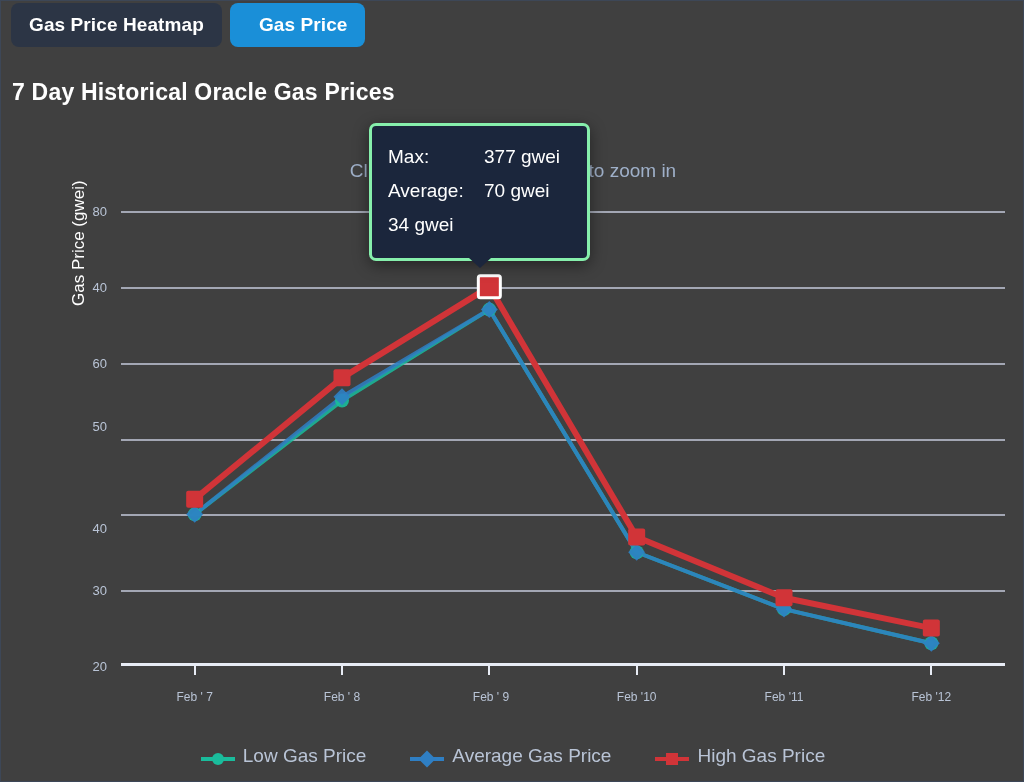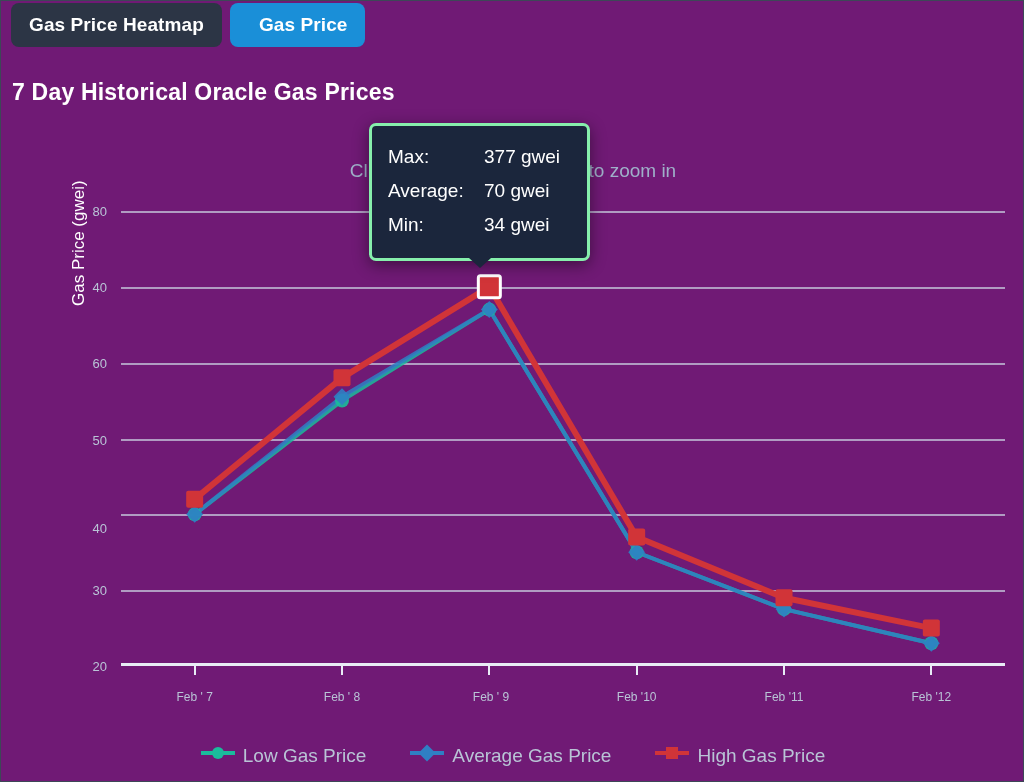--- a/index.html
+++ b/index.html
@@ -6,21 +6,21 @@
   html, body {
     margin: 0; padding: 0;
     width: 1024px; height: 782px;
     background: #121a2c;
     font-family: "Liberation Sans", sans-serif;
     overflow: hidden;
   }
   #app {
     position: relative;
     width: 1024px; height: 782px;
-    background: #701a75;
+    background: #404040;
     border: 1px solid #3d4757;
   }
 
   
   .tabbar {
     position: absolute; top: 2px; left: 10px;
     display: flex; gap: 8px; align-items: center;
   }
   .tab {
     padding: 11px 18px;
@@ -138,21 +138,21 @@
   .tt-key { width: 96px; flex: none; }
   .tt-val { white-space: nowrap; }
 
   
   .legend {
     position: absolute;
     left: 0; bottom: 14px; width: 1024px;
     display: flex; justify-content: center; align-items: center;
     gap: 44px;
   }
-  .legend-item { display: flex; align-items: flex-start; gap: 8px; cursor: pointer; }
+  .legend-item { display: flex; align-items: flex-end; gap: 8px; cursor: pointer; }
   .legend-label { color: #b9c4d6; font-size: 19px; }
   .legend-mark { position: relative; width: 34px; height: 16px; }
   .legend-mark .bar {
     position: absolute; top: 6px; left: 0; width: 34px; height: 4px;
   }
   .legend-mark .glyph {
     position: absolute; left: 11px; top: 2px; width: 12px; height: 12px;
   }
   .glyph.circle { border-radius: 50%; }
   .glyph.diamond { transform: rotate(45deg); }
@@ -177,21 +177,21 @@
   <div class="chart">
     <div class="plot" id="plot">
       <div class="ylabel">Gas Price (gwei)</div>
       <div id="grid-layer">
           <div class="ytick" style="top: 455px;">20</div>
           <div class="gridline" style="top: 379.167px;"></div>
           <div class="ytick" style="top: 379.167px;">30</div>
           <div class="gridline" style="top: 303.333px;"></div>
           <div class="ytick" style="top: 317px;">40</div>
           <div class="gridline" style="top: 227.5px;"></div>
-          <div class="ytick" style="top: 229px;">50</div>
+          <div class="ytick" style="top: 215px;">50</div>
           <div class="gridline" style="top: 151.667px;"></div>
           <div class="ytick" style="top: 151.667px;">60</div>
           <div class="gridline" style="top: 75.8333px;"></div>
           <div class="ytick" style="top: 75.8333px;">40</div>
           <div class="gridline" style="top: 0px;"></div>
           <div class="ytick" style="top: 0px;">80</div>
         </div>
       <svg class="series" id="series-layer" viewBox="0 0 884 455" preserveAspectRatio="none">
           <polyline points="73.66666666666667,303.33333333333337 221,189.58333333333331 368.33333333333337,98.58333333333331 515.6666666666667,341.25 663,398.125 810.3333333333334,432.25" fill="none" stroke="#1abc9c" stroke-width="4" stroke-linejoin="round" stroke-linecap="round" opacity="0.85"></polyline>
           <polyline points="73.66666666666667,303.33333333333337 221,185.79166666666669 368.33333333333337,98.58333333333331 515.6666666666667,341.25 663,398.125 810.3333333333334,432.25" fill="none" stroke="#2f7fc4" stroke-width="4" stroke-linejoin="round" stroke-linecap="round" opacity="0.85"></polyline>
@@ -236,21 +236,20 @@
   <div class="tooltip">
     <div class="tt-row">
       <span class="tt-key">Max:</span>
       <span class="tt-val">377 gwei</span>
     </div>
     <div class="tt-row">
       <span class="tt-key">Average:</span>
       <span class="tt-val">70 gwei</span>
     </div>
     <div class="tt-row">
-      <span class="tt-key">Min:</span>
       <span class="tt-val">34 gwei</span>
     </div>
   </div>
 
   <div class="legend" id="legend">
       <div class="legend-item">
         <span class="legend-mark">
           <span class="bar" style="background: rgb(26, 188, 156);"></span>
           <span class="glyph circle" style="background: rgb(26, 188, 156);"></span>
         </span>

